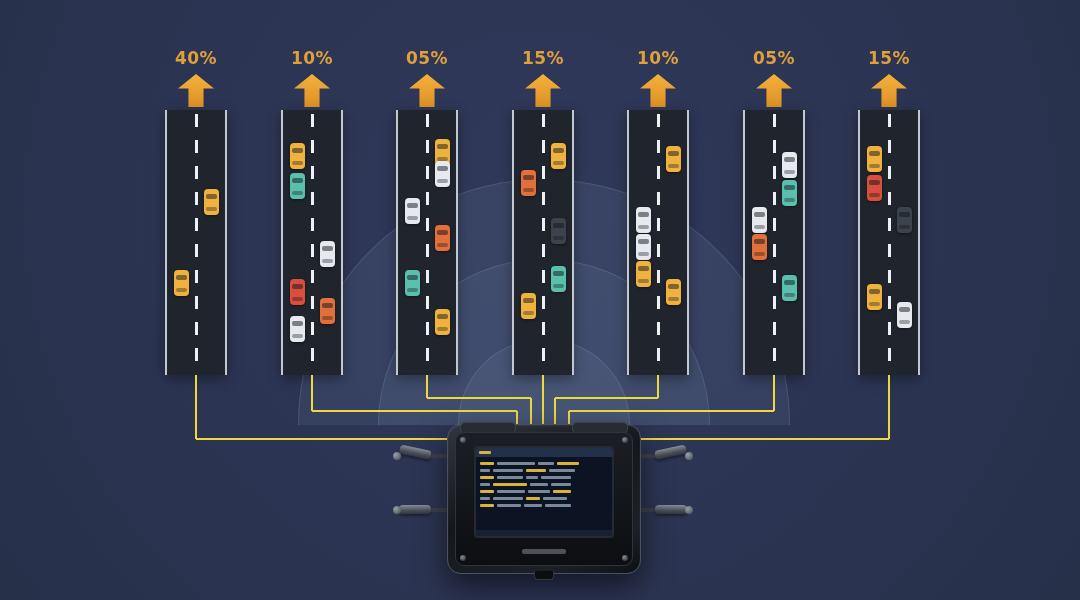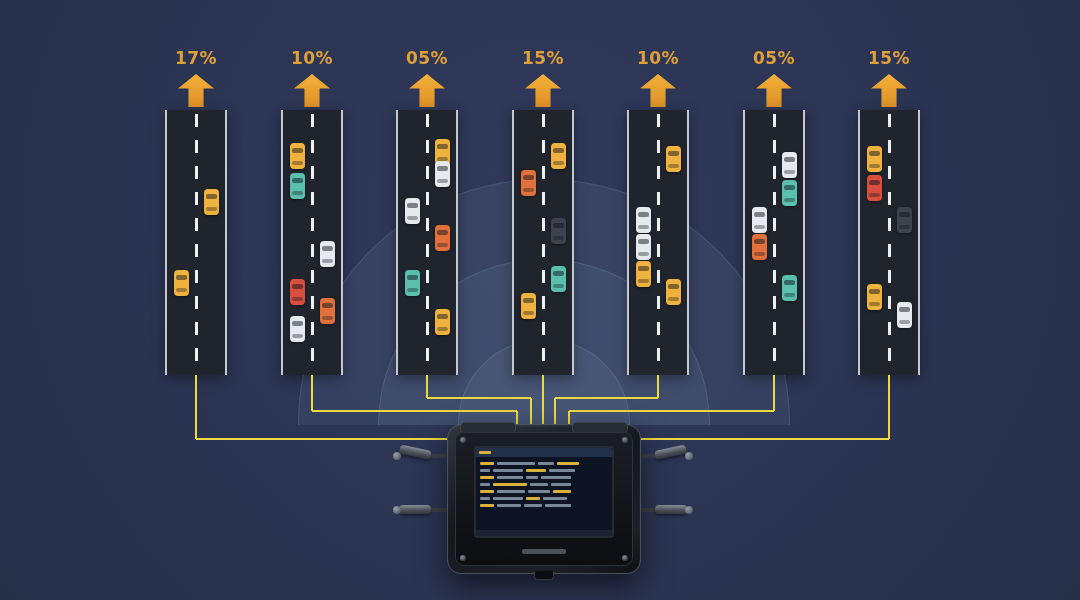--- a/index.html
+++ b/index.html
@@ -53,21 +53,21 @@
 </head>
 <body>
 
 <div id="scene">
   <div id="fans">
       <div class="fan" style="left: 298px; top: 179px; width: 490px; height: 245px; border-radius: 245px 245px 0px 0px; background: rgba(122, 144, 180, 0.14);"></div>
       <div class="fan" style="left: 378px; top: 259px; width: 330px; height: 165px; border-radius: 165px 165px 0px 0px; background: rgba(122, 144, 180, 0.12);"></div>
       <div class="fan" style="left: 458px; top: 339px; width: 170px; height: 85px; border-radius: 85px 85px 0px 0px; background: rgba(122, 144, 180, 0.14);"></div>
     </div>
   <div id="lanes">
-      <div class="lane-label" style="left: 196px; top: 48px;">17%</div>
+      <div class="lane-label" style="left: 196px; top: 48px;">40%</div>
       <div class="arrow" style="left: 196px; top: 74px;"></div>
       <div class="road" style="left: 165px; top: 110px; height: 265px;">
         <div class="centerline"></div>
         <div class="car" style="background: rgb(240, 178, 62); left: 37px; top: 79px;">
           <div class="wf"></div>
           <div class="wr"></div>
         </div>
         <div class="car" style="background: rgb(240, 178, 62); left: 7px; top: 160px;">
           <div class="wf"></div>
           <div class="wr"></div>

